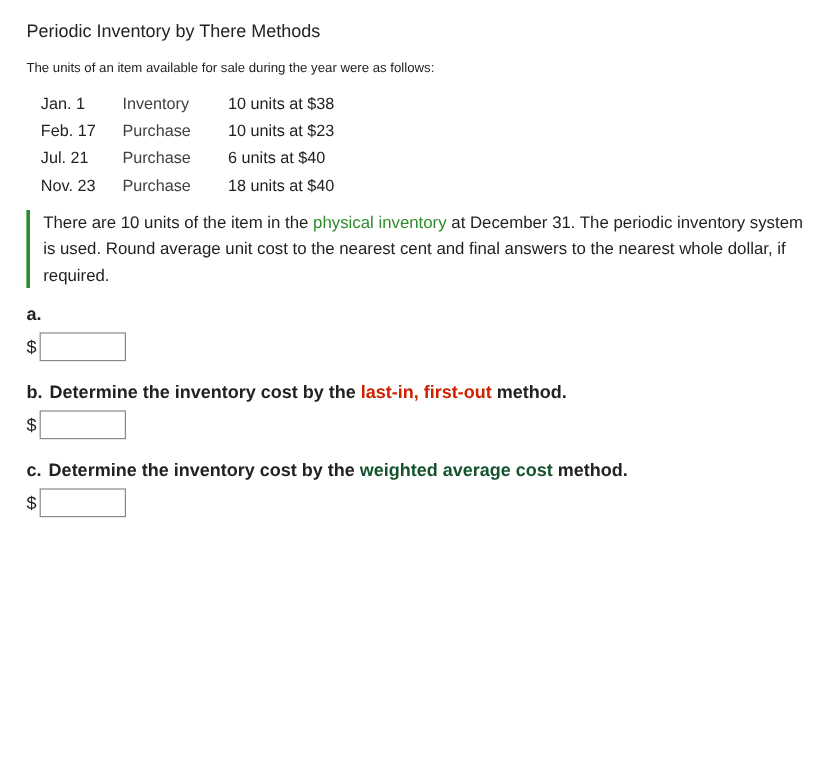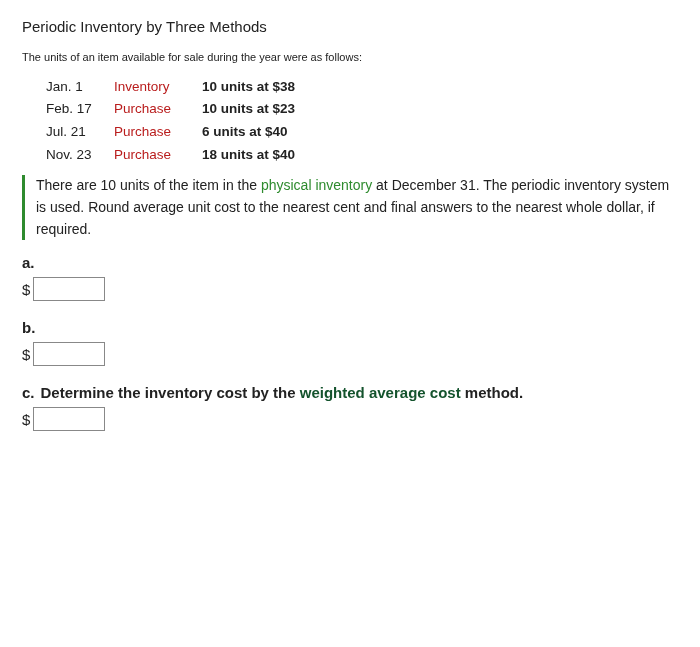--- a/index.html
+++ b/index.html
@@ -25,43 +25,42 @@
       color: #222;
     }
 
     .intro-text {
       font-size: 11px;
       margin-bottom: 10px;
       line-height: 1.5;
     }
 
     .inventory-table {
-      margin: 8px 0 8px 24px;
+      margin: 8px 0 8px 12px;
       font-size: 13.5px;
       line-height: 1.7;
     }
 
     .inventory-row {
       display: flex;
       gap: 0;
     }
 
     .col-date {
       min-width: 68px;
       color: #222;
     }
 
     .col-type {
       min-width: 88px;
-      color: #b91c1c;
+      color: #404040;
     }
 
     .col-units {
       color: #222;
-      font-weight: bold;
     }
 
     .problem-text {
       font-size: 14px;
       line-height: 1.55;
       margin-bottom: 14px;
     }
 
     .highlight-green {
       color: #2e8b2e;
@@ -125,21 +124,21 @@
       left: 0;
       top: 0;
       bottom: 0;
       width: 3px;
       background: #2e8b2e;
     }
   </style>
 </head>
 <body>
 
-<div class="page-title">Periodic Inventory by Three Methods</div>
+<div class="page-title">Periodic Inventory by There Methods</div>
 
 <p class="intro-text">The units of an item available for sale during the year were as follows:</p>
 
 <div class="inventory-table">
   <div class="inventory-row">
     <span class="col-date">Jan. 1</span>
     <span class="col-type">Inventory</span>
     <span class="col-units">10 units at $38</span>
   </div>
   <div class="inventory-row">
@@ -172,20 +171,23 @@
   </div>
   <div class="input-row">
     <span class="dollar-sign">$</span>
     <input type="text" class="answer-input" style="">
   </div>
 </div>
 
 <div class="section">
   <div class="section-label">
     <span class="section-letter">b.</span>
+    <span>
+      <span>Determine the inventory cost by the </span><span class="highlight-red">last-in, first-out</span><span> method.</span>
+    </span>
   </div>
   <div class="input-row">
     <span class="dollar-sign">$</span>
     <input type="text" class="answer-input" style="">
   </div>
 </div>
 
 <div class="section">
   <div class="section-label">
     <span class="section-letter">c.</span>

